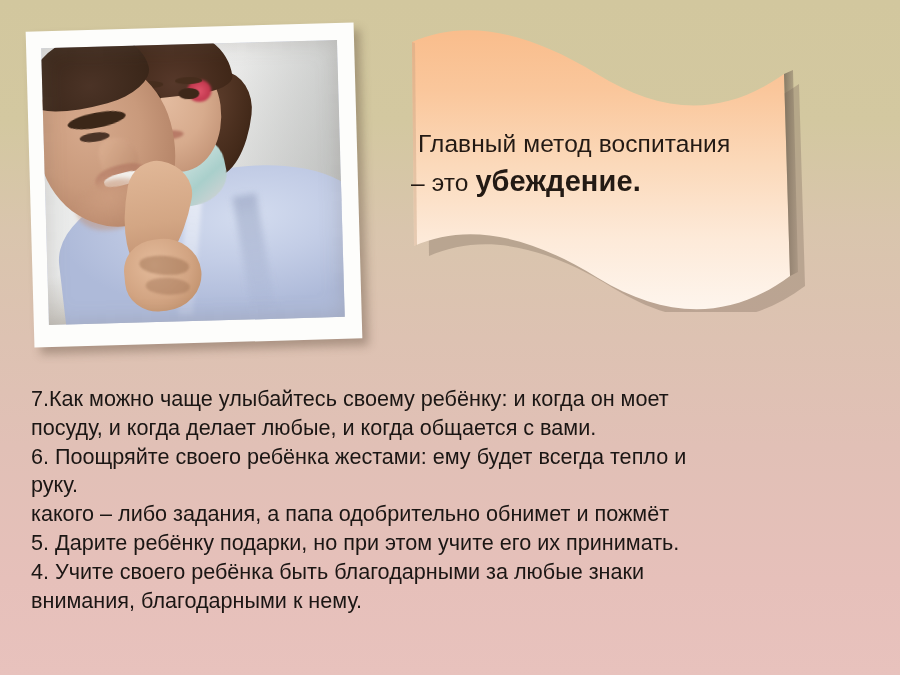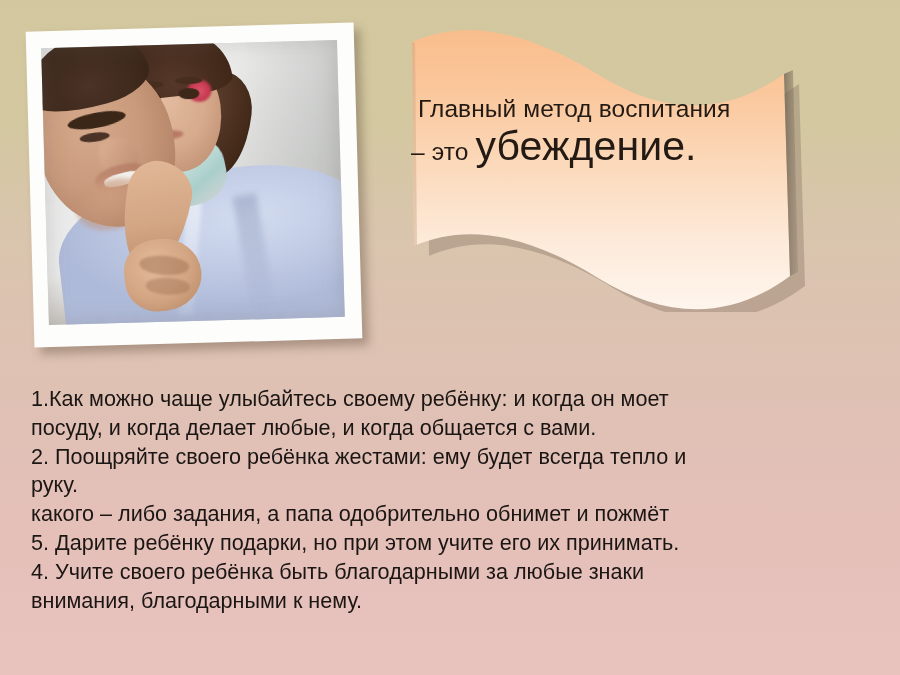--- a/index.html
+++ b/index.html
@@ -266,30 +266,31 @@
     top: 72px;
     width: 400px;
     color: #231a14;
     letter-spacing: 0.1px;
   }
   #title-line-1 {
     font-size: 24.5px;
     line-height: 30px;
     white-space: nowrap;
     padding-left: 10px;
+    margin-top: 35px;
   }
   #title-line-2 {
     font-size: 24.5px;
     line-height: 44px;
     padding-left: 3px;
     white-space: nowrap;
   }
   #title-emph {
-    font-size: 41px;
-    font-weight: normal;
+    font-size: 29px;
+    font-weight: bold;
   }
 
   
   #body-text {
     position: absolute;
     left: 31px;
     top: 385px;
     width: 800px;
     color: #1b1614;
     font-size: 21.6px;
@@ -368,23 +369,23 @@
       <path d="M 14,20 L 16,224 L 19,223 L 17,21 Z" fill="#c9a583" opacity="0.45"></path>
     </svg>
 
     <div id="banner-text">
       <div id="title-line-1">Главный метод воспитания</div>
       <div id="title-line-2"><span>– это </span><span id="title-emph">убеждение.</span></div>
     </div>
   </div>
 
   <div id="body-text">
-    <p>1.Как можно чаще улыбайтесь своему ребёнку: и когда он моет</p>
+    <p>7.Как можно чаще улыбайтесь своему ребёнку: и когда он моет</p>
     <p>посуду, и когда делает любые, и когда общается с вами.</p>
-    <p>2. Поощряйте своего ребёнка жестами: ему будет всегда тепло и</p>
+    <p>6. Поощряйте своего ребёнка жестами: ему будет всегда тепло и</p>
     <p>руку.</p>
     <p>какого – либо задания, а папа одобрительно обнимет и пожмёт</p>
     <p>5. Дарите ребёнку подарки, но при этом учите его их принимать.</p>
     <p>4. Учите своего ребёнка быть благодарными за любые знаки</p>
     <p>внимания, благодарными к нему.</p>
   </div>
 
 </div>
 
 </body></html>

